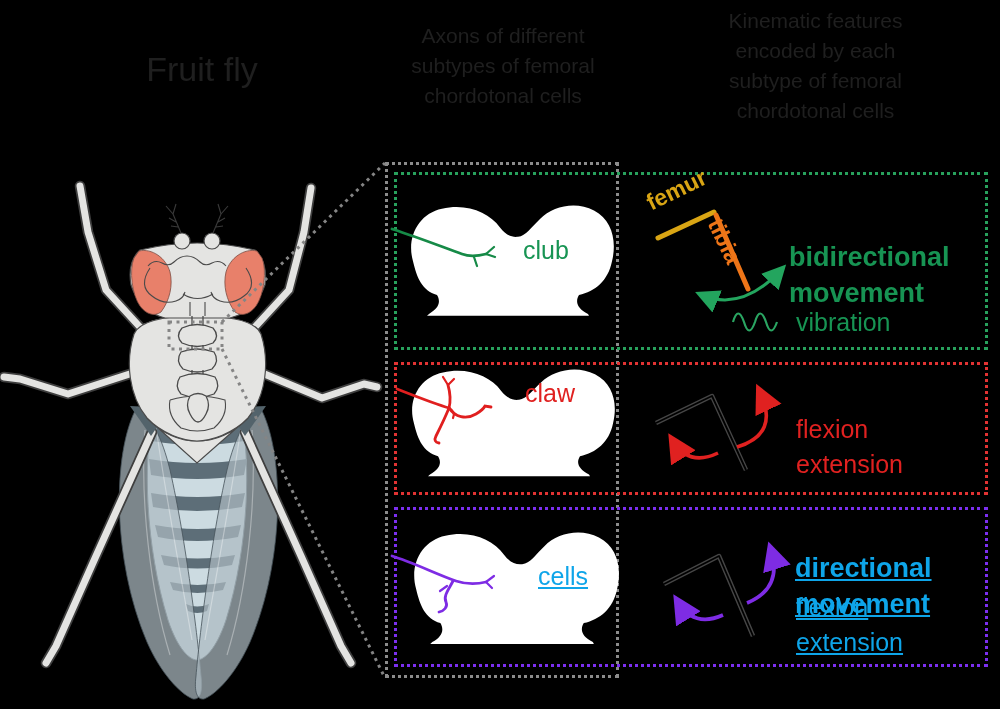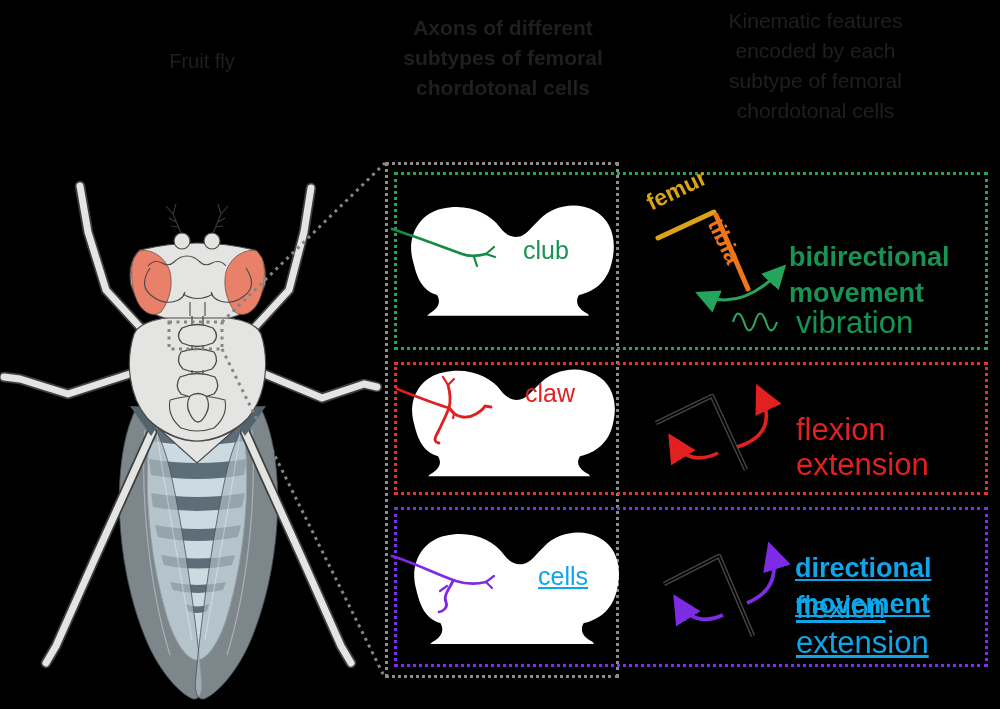--- a/index.html
+++ b/index.html
@@ -1,24 +1,24 @@
 <!DOCTYPE html>
 <html><head>
 <meta charset="utf-8">
 <style>
   html,body{margin:0;padding:0;background:#000;}
   #stage{position:relative;width:1000px;height:709px;background:#000;overflow:hidden;
          font-family:"Liberation Sans", sans-serif;}
   .abs{position:absolute;}
   .hdr{color:#1f1f1f;font-size:21px;line-height:30px;text-align:center;white-space:pre-line;}
-  .flytitle{color:#1f1f1f;font-size:20px;text-align:center;}
+  .flytitle{color:#1f1f1f;font-size:34px;text-align:center;}
   .dotbox{position:absolute;border:3px dotted;box-sizing:border-box;background:transparent;}
   .subtype-label{font-size:25px;}
   .boldfeat{font-weight:bold;font-size:27px;line-height:36px;white-space:pre-line;margin-top:36px;}
-  .regfeat{font-size:31px;line-height:35px;white-space:pre-line;}
+  .regfeat{font-size:25px;line-height:35px;white-space:pre-line;}
   .green{color:#179453;}
   .red{color:#e02120;}
   .purple{color:#0ea5e9;text-decoration:underline;}
   .femurlab{color:#d9a514;font-size:23px;font-weight:bold;transform:rotate(-26deg);transform-origin:left top;}
   .tibialab{color:#ee7518;font-size:23px;font-weight:bold;transform:rotate(64deg);transform-origin:left top;}
   svg{position:absolute;left:0;top:0;}
 </style>
 </head>
 <body>
 
@@ -177,21 +177,21 @@
     <g fill="none" stroke-linejoin="round">
       <path d="M664,584 L719,556 L753,636" stroke="#464646" stroke-width="4.5"></path>
       <path d="M664,584 L719,556 L753,636" stroke="#000000" stroke-width="1.8"></path>
     </g>
     <path d="M747,603 Q783,588 771,550" fill="none" stroke="#7e2ce4" stroke-width="3.6" marker-end="url(#mPurple)"></path>
     <path d="M723,615 Q694,628 678,602" fill="none" stroke="#7e2ce4" stroke-width="3.6" marker-end="url(#mPurple)"></path>
   </svg>
 
   <div class="abs flytitle" style="left:92px;top:50px;width:220px;">Fruit fly</div>
 
-  <div class="abs hdr" style="left:378px;top:13px;width:250px;font-weight:bold;">Axons of different
+  <div class="abs hdr" style="left:378px;top:21px;width:250px;">Axons of different
 subtypes of femoral
 chordotonal cells</div>
 
   <div class="abs hdr" style="left:688px;top:6px;width:255px;">Kinematic features
 encoded by each
 subtype of femoral
 chordotonal cells</div>
 
   <div class="abs subtype-label green" style="left:523px;top:236px;">club</div>
   <div class="abs subtype-label red" style="left:525px;top:379px;">claw</div>

